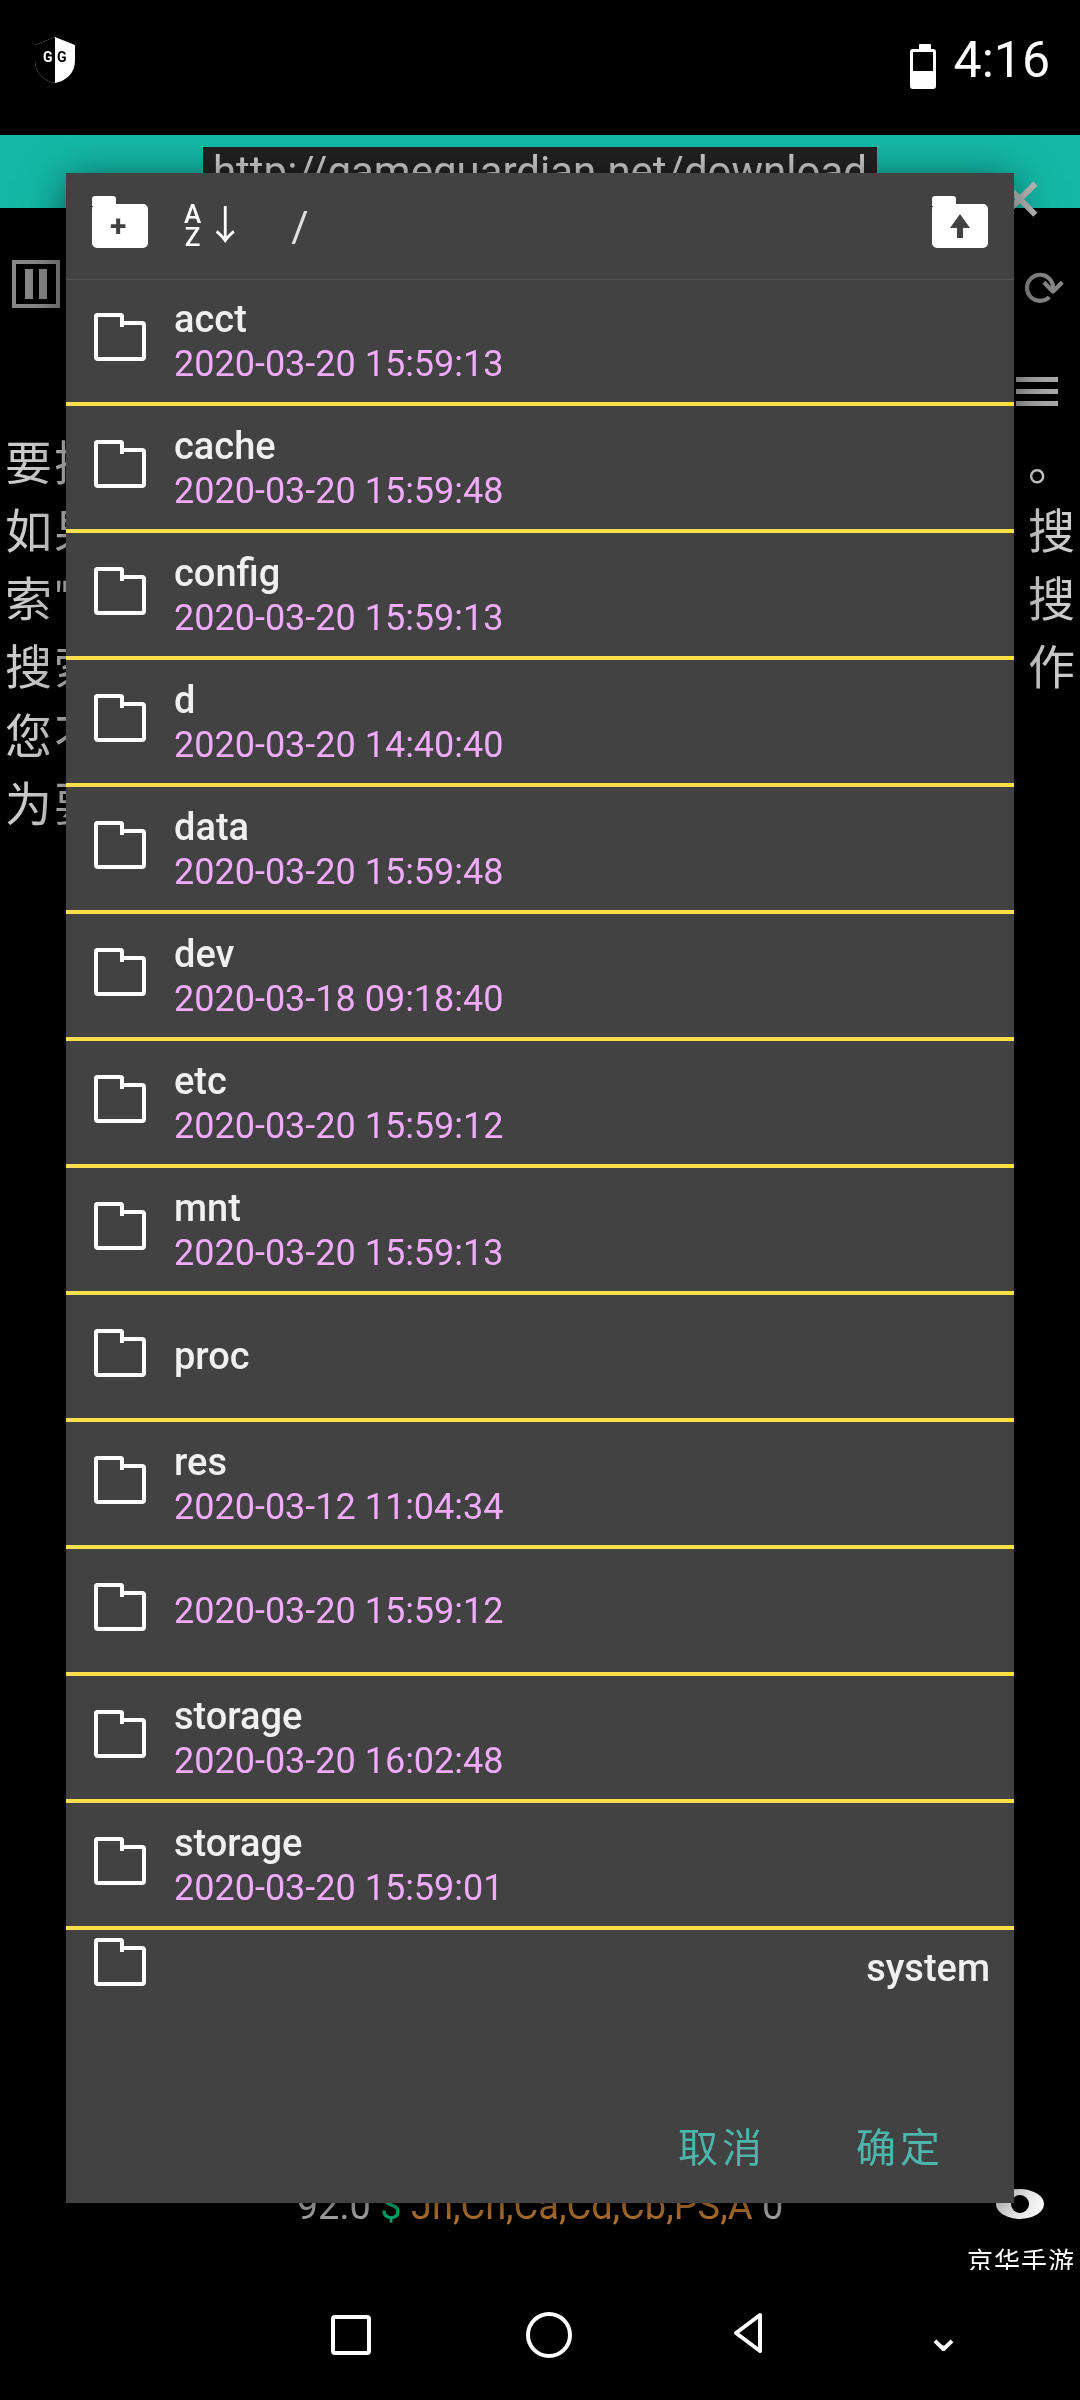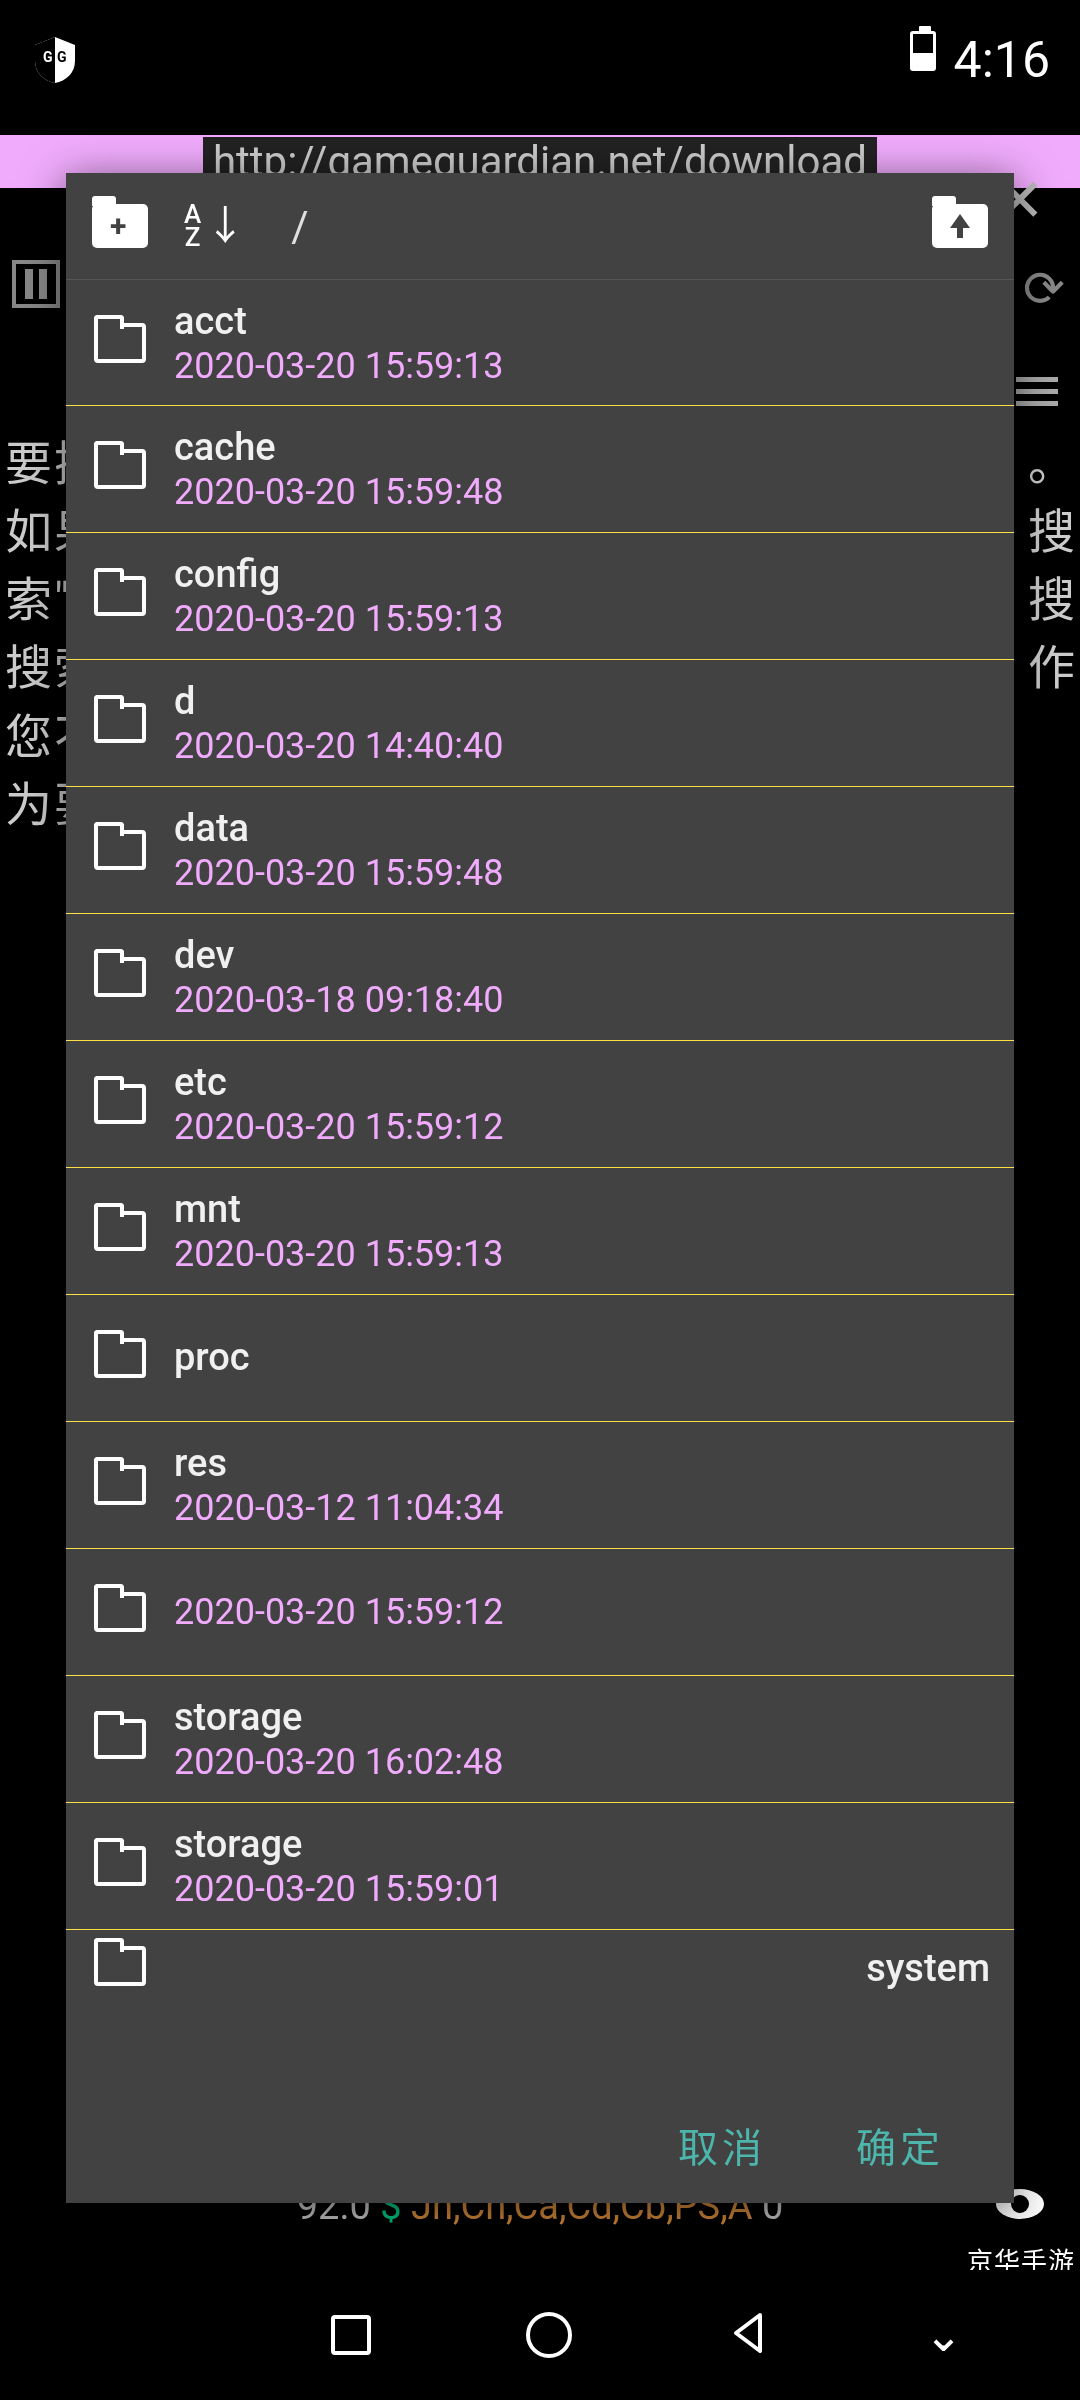--- a/index.html
+++ b/index.html
@@ -1,28 +1,28 @@
 <!DOCTYPE html>
 <html><head>
 <meta charset="utf-8">
 <style>
   * { margin: 0; padding: 0; box-sizing: border-box; }
   html, body { width: 1080px; height: 2400px; overflow: hidden; background: #000; font-family: Roboto, "Noto Sans CJK SC", sans-serif; color: #fff; }
   
   .status-bar { position: absolute; top: 0; left: 0; width: 1080px; height: 120px; display: flex; align-items: center; justify-content: space-between; padding: 0 30px; }
   .status-left { display: flex; align-items: center; }
-  .status-right { display: flex; align-items: flex-start; gap: 18px; }
+  .status-right { display: flex; align-items: flex-end; gap: 18px; }
   .gg-icon { width: 50px; height: 50px; }
   .battery { width: 26px; height: 40px; border: 3px solid #fff; border-radius: 3px; position: relative; display:flex; align-items:flex-end;}
   .battery::before { content: ""; position: absolute; top: -8px; left: 6px; width: 12px; height: 6px; background: #fff; border-radius:1px;}
   .battery-fill { background:#fff; width:100%; height:45%; }
   .time { font-size: 50px; font-weight: 400; color: #fff; }
   
   .bg-screen { position:absolute; top:0; left:0; width:1080px; height:2400px; }
-  .bg-url { position:absolute; top:135px; left:0; width:1080px; text-align:center; font-size:42px; color:#ccc; background:#f0abfc; display:inline-block; padding:2px 0;}
+  .bg-url { position:absolute; top:135px; left:0; width:1080px; text-align:center; font-size:42px; color:#ccc; background:#14b8a6; display:inline-block; padding:12px 0;}
   .bg-url-inner { background:#222; padding:0 10px; }
   .bg-close { position:absolute; top:165px; right:35px; font-size:60px; color:#bbb; }
   .bg-pause { position:absolute; top:260px; left:12px; width:48px; height:48px; border:4px solid #888; display:flex; align-items:center; justify-content:center;}
   .bg-pause span{ display:inline-block; width:8px; height:30px; background:#888; margin:0 3px;}
   .bg-refresh { position:absolute; top:260px; right:15px; font-size:50px; color:#888;}
   .bg-text { position:absolute; left:5px; top:430px; font-size:47px; color:#ccc; line-height:1.45; letter-spacing:2px; writing-mode:horizontal-tb;}
   .bg-text-right { position:absolute; right:5px; top:430px; font-size:47px; color:#ccc; line-height:1.45; text-align:right;}
   .bg-hamburger { position:absolute; right:22px; top:370px; }
   .bg-hamburger div{ width:42px; height:5px; background:#aaa; margin:7px 0;}
   .bg-eye { position:absolute; right:35px; bottom:175px; }
@@ -42,21 +42,21 @@
   .sort-letters{ font-size:26px; line-height:0.9; color:#fff; font-weight:500; text-align:center;}
   .sort-arrow{ font-size:40px; line-height:1; color:#fff;}
   .path-label{ font-size:42px; color:#e0e0e0; margin-left:10px; }
   .hdr-spacer{ flex:1; }
   .up-folder{ width:56px; height:44px; background:#fff; border-radius:5px; position:relative; }
   .up-folder::before{content:"";position:absolute;top:-8px;left:0;width:24px;height:10px;background:#fff;border-radius:3px 3px 0 0;}
   .up-folder::after{content:"";position:absolute;top:10px;left:18px;width:0;height:0;border-left:10px solid transparent;border-right:10px solid transparent;border-bottom:14px solid #424242;}
   .up-folder .stem{position:absolute;top:22px;left:25px;width:6px;height:12px;background:#424242;}
   
   .list { flex:1; overflow:hidden; }
-  .row { display:flex; align-items:center; height:127px; padding:0 24px; border-bottom:1px solid #fde047; gap:28px; }
+  .row { display:flex; align-items:center; height:127px; padding:0 24px; border-bottom:4px solid #fde047; gap:28px; }
   .row:first-child{ border-top:1px solid #555; }
   .folder-icon{ width:52px; height:40px; border:4px solid #fff; border-radius:4px; position:relative; flex-shrink:0; margin-left:4px;}
   .folder-icon::before{content:"";position:absolute;top:-12px;left:-4px;width:22px;height:10px;border:4px solid #fff;border-bottom:none;border-radius:4px 4px 0 0;background:#424242;}
   .row-texts{ display:flex; flex-direction:column; gap:2px; }
   .row-name{ font-size:38px; color:#f0f0f0; font-weight:500; }
   .row-date{ font-size:36px; color:#f0abfc; }
   .row.last-partial{ height:70px; align-items:flex-start; padding-top:16px; border-bottom:none;justify-content:space-between;}
   
   .dialog-footer{ height:116px; display:flex; align-items:center; justify-content:flex-end; gap:90px; padding-right:70px;padding-left:48px; }
   .dlg-btn{ font-size:40px; color:#4db6ac; letter-spacing:4px; }

